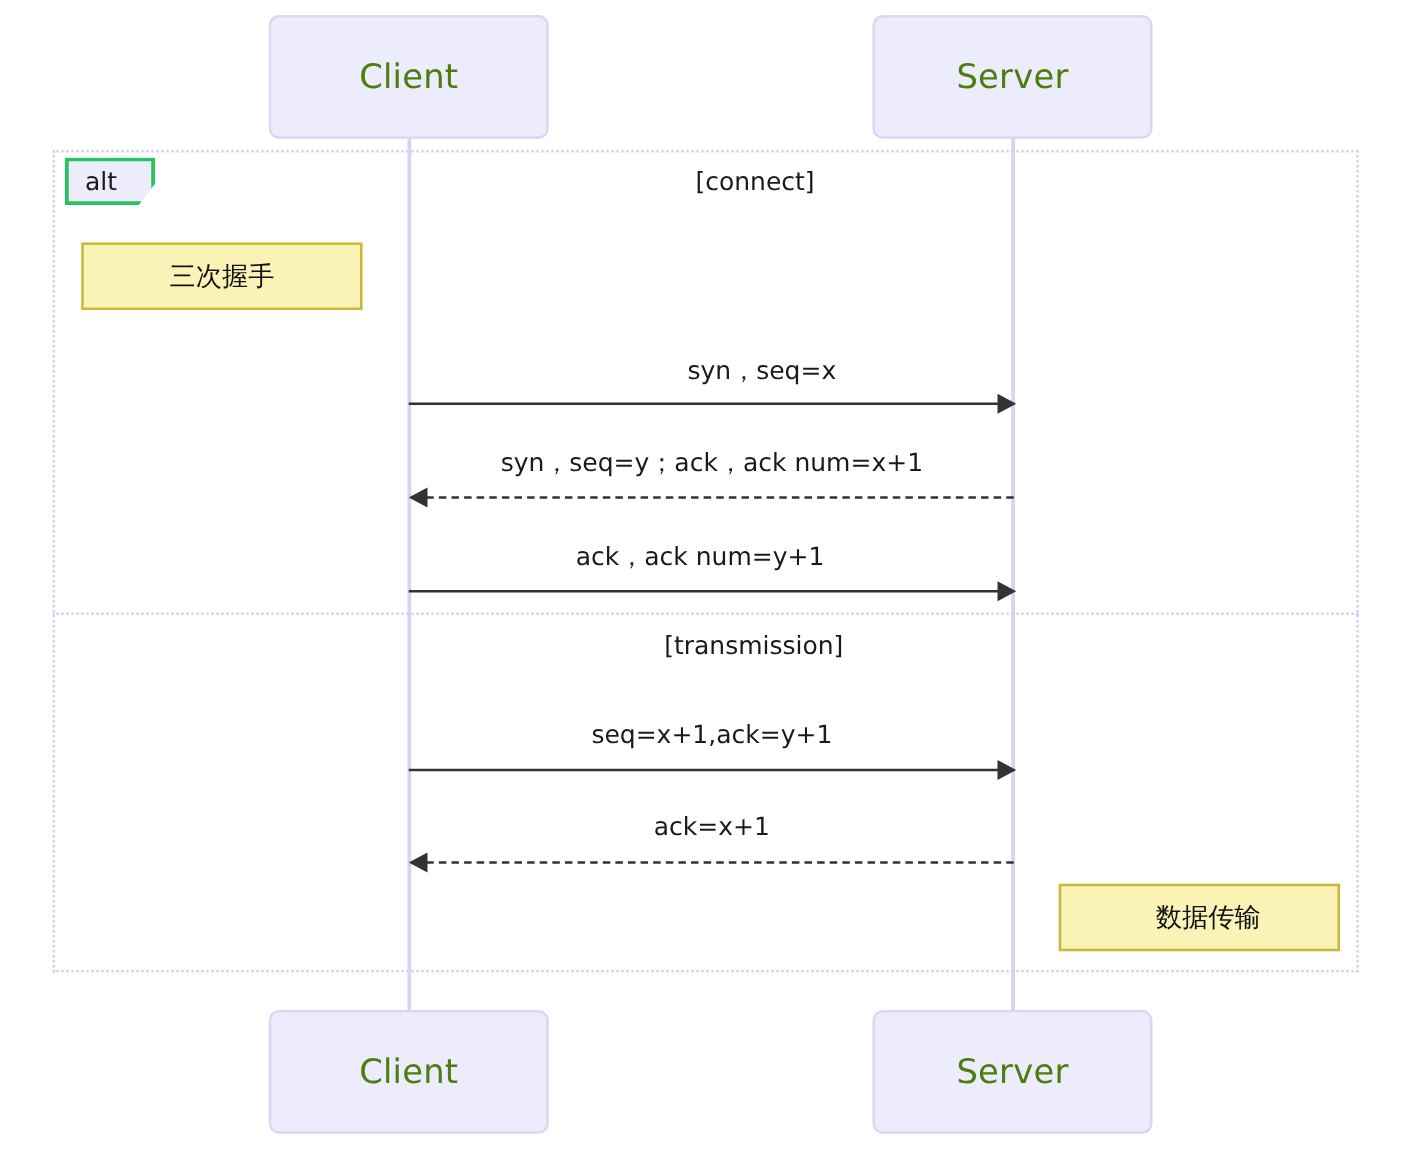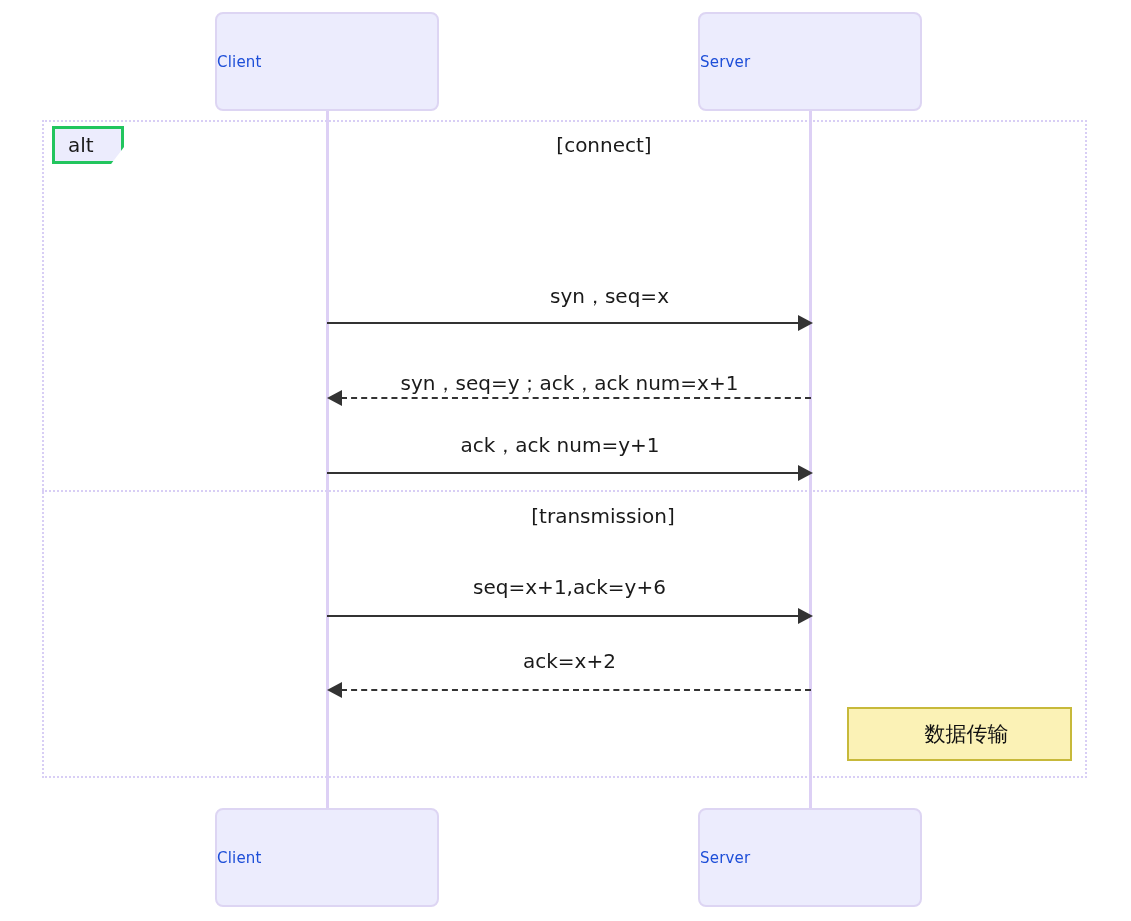--- a/index.html
+++ b/index.html
@@ -20,22 +20,23 @@
 
   
   .participant {
     position: absolute;
     box-sizing: border-box;
     background: #ECECFD;
     border: 2px solid #DDD5F3;
     border-radius: 8px;
     display: flex;
     align-items: center;
-    color: #1d4ed8;
-    font-size: 15px;
+    justify-content: center;
+    color: #4d7c0f;
+    font-size: 27px;
     letter-spacing: .2px;
   }
 
   
   .lifeline {
     position: absolute;
     width: 3px;
     background: #DDD0F5;
   }
 
@@ -132,41 +133,44 @@
 
   <div class="frag-label" style="left:432px; top:504px; width:342px;">[transmission]</div>
 
   <div class="participant" style="left:215px; top:12px; width:224px; height:99px;">
     <span>Client</span>
   </div>
   <div class="participant" style="left:698px; top:12px; width:224px; height:99px;">
     <span>Server</span>
   </div>
 
+  <div class="note" style="left:65px; top:194px; width:225px; height:54px;">
+    <span>三次握手</span>
+  </div>
   <div class="note" style="left:847px; top:707px; width:225px; height:54px;padding-left:14px;">
     <span>数据传输</span>
   </div>
 
   <div class="msg-label" style="left:327px; top:283px; width:485px;padding-left:40px;">syn，seq=x</div>
   <div class="msg-line solid" style="left:327px; top:322px; width:473px;"></div>
   <div class="arrowhead right" style="left:798px; top:315px;"></div>
 
-  <div class="msg-label" style="left:327px; top:357px; width:485px;margin-top:13px;">syn，seq=y；ack，ack num=x+1</div>
+  <div class="msg-label" style="left:327px; top:357px; width:485px;">syn，seq=y；ack，ack num=x+1</div>
   <div class="msg-line dashed" style="left:341px; top:397px; width:470px;"></div>
   <div class="arrowhead left" style="left:327px; top:390px;"></div>
 
   <div class="msg-label" style="left:327px; top:432px; width:466px;">ack，ack num=y+1</div>
   <div class="msg-line solid" style="left:327px; top:472px; width:473px;"></div>
   <div class="arrowhead right" style="left:798px; top:465px;"></div>
 
-  <div class="msg-label" style="left:327px; top:575px; width:485px;">seq=x+1,ack=y+6</div>
+  <div class="msg-label" style="left:327px; top:575px; width:485px;">seq=x+1,ack=y+1</div>
   <div class="msg-line solid" style="left:327px; top:615px; width:473px;"></div>
   <div class="arrowhead right" style="left:798px; top:608px;"></div>
 
-  <div class="msg-label" style="left:327px; top:649px; width:485px;">ack=x+2</div>
+  <div class="msg-label" style="left:327px; top:649px; width:485px;">ack=x+1</div>
   <div class="msg-line dashed" style="left:341px; top:689px; width:470px;"></div>
   <div class="arrowhead left" style="left:327px; top:682px;"></div>
 
   <div class="participant" style="left:215px; top:808px; width:224px; height:99px;">
     <span>Client</span>
   </div>
   <div class="participant" style="left:698px; top:808px; width:224px; height:99px;">
     <span>Server</span>
   </div>
 

